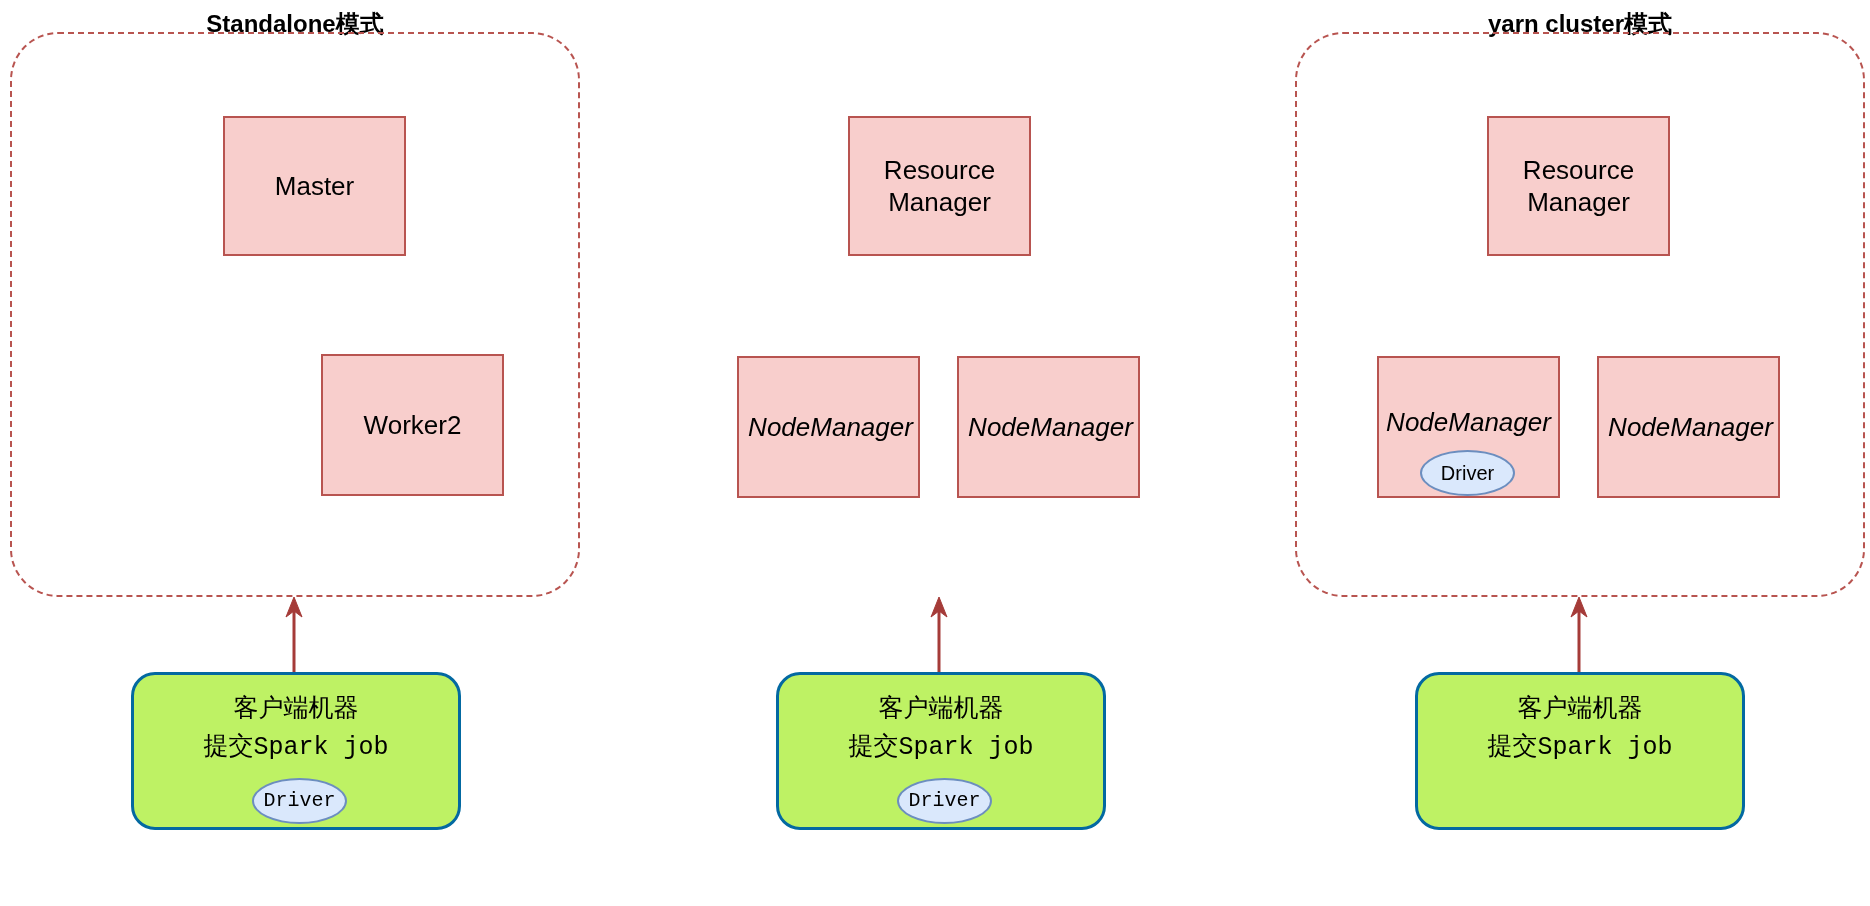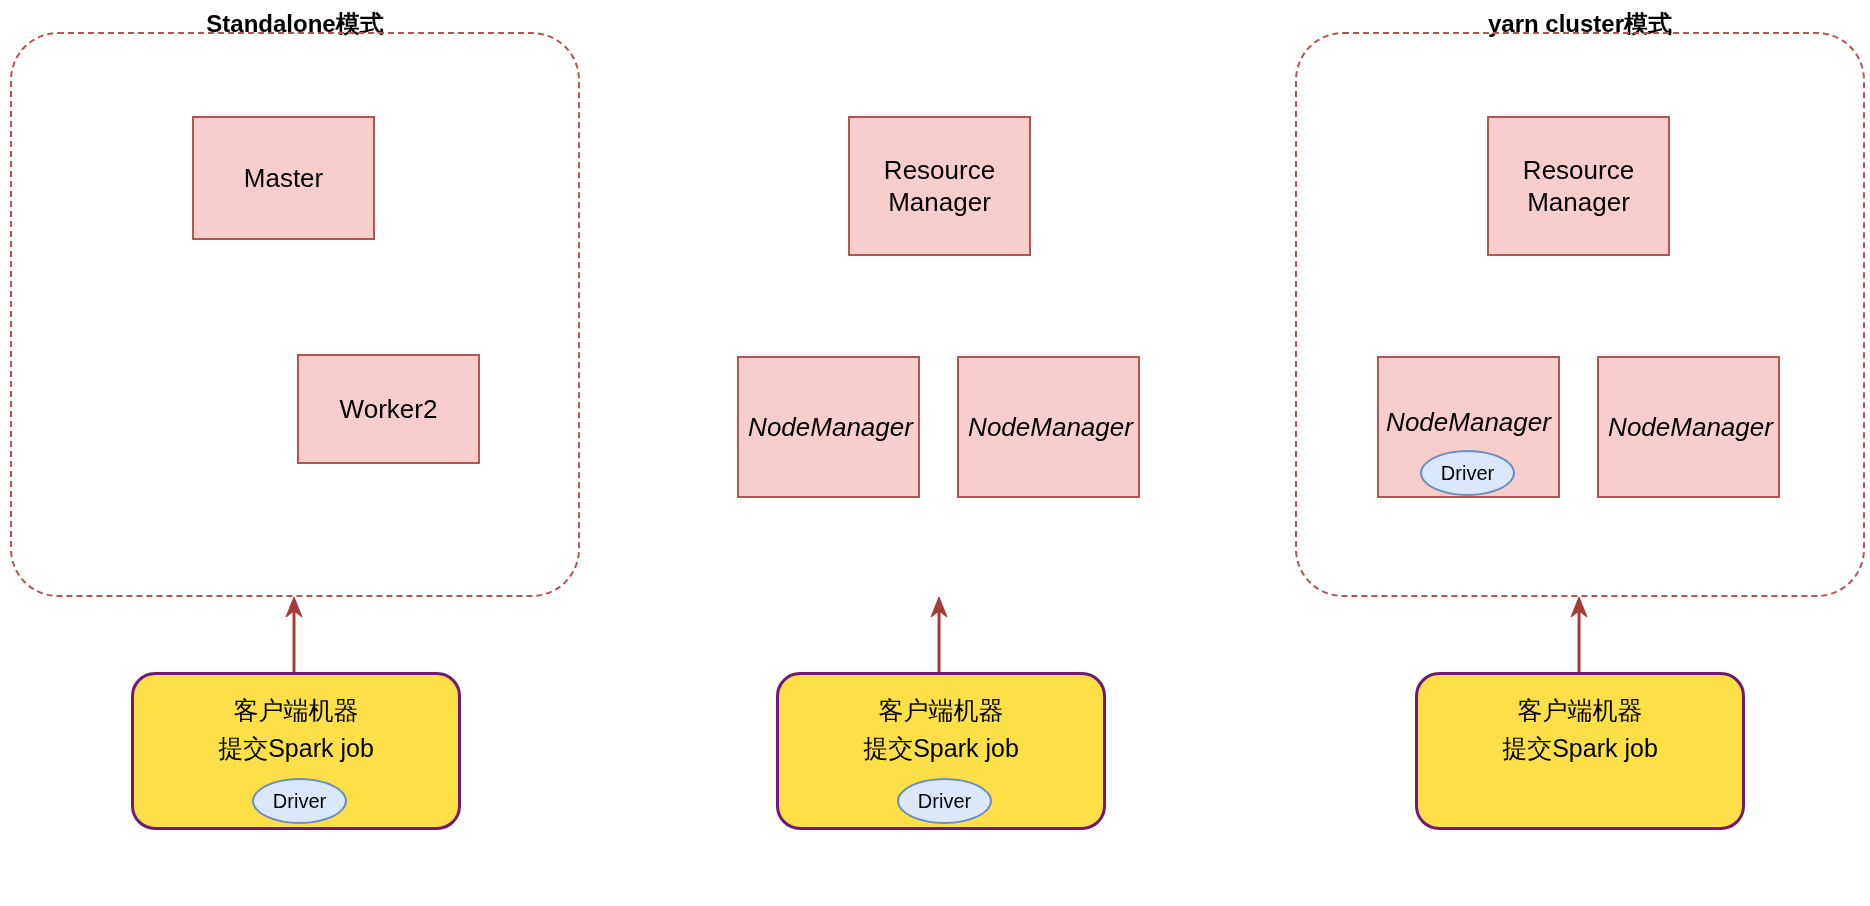--- a/index.html
+++ b/index.html
@@ -98,26 +98,27 @@
     align-items: center;
     justify-content: center;
     box-sizing: border-box;
     white-space: nowrap;
   }
 
   
   .clientbox {
     position: absolute;
     box-sizing: border-box;
-    background: #fde047;
-    border: 3px solid #701a75;
+    background: #bef264;
+    border: 3px solid #0369a1;
     border-radius: 24px;
     color: #000000;
     font-size: 25px;
     line-height: 38px;
+    font-family: Liberation Mono, monospace;
   }
   .clientbox .cb-text {
     position: absolute;
     left: 0;
     right: 0;
     top: 16px;
     text-align: center;
   }
   .clientbox .cb-line {
     display: block;
@@ -133,26 +134,26 @@
 </head>
 <body>
 
 <div class="canvas">
 
   <div class="panel" style="left:10px; top:2px; width:570px; height:595px;">
     <div class="panel-title">Standalone模式</div>
     <div class="panel-box"></div>
   </div>
 
-  <div class="nodebox" style="left:192px; top:116px; width:183px; height:124px;">
+  <div class="nodebox" style="left:223px; top:116px; width:183px; height:140px;">
     <span class="nb-label">Master</span>
   </div>
 
 
-  <div class="nodebox" style="left:297px; top:354px; width:183px; height:110px;">
+  <div class="nodebox" style="left:321px; top:354px; width:183px; height:142px;">
     <span class="nb-label">Worker2</span>
   </div>
 
   <svg class="arrow" style="left:283px; top:595px; width:22px; height:80px;" viewBox="0 0 22 80">
     <path d="M11 80 L11 14" stroke="#a53b38" stroke-width="3" fill="none"></path>
     <path d="M11 2 L19 22 L11 16 L3 22 Z" fill="#a53b38" stroke="#a53b38" stroke-width="1"></path>
   </svg>
 
   <div class="clientbox" style="left:131px; top:672px; width:330px; height:158px;">
     <div class="cb-text">

